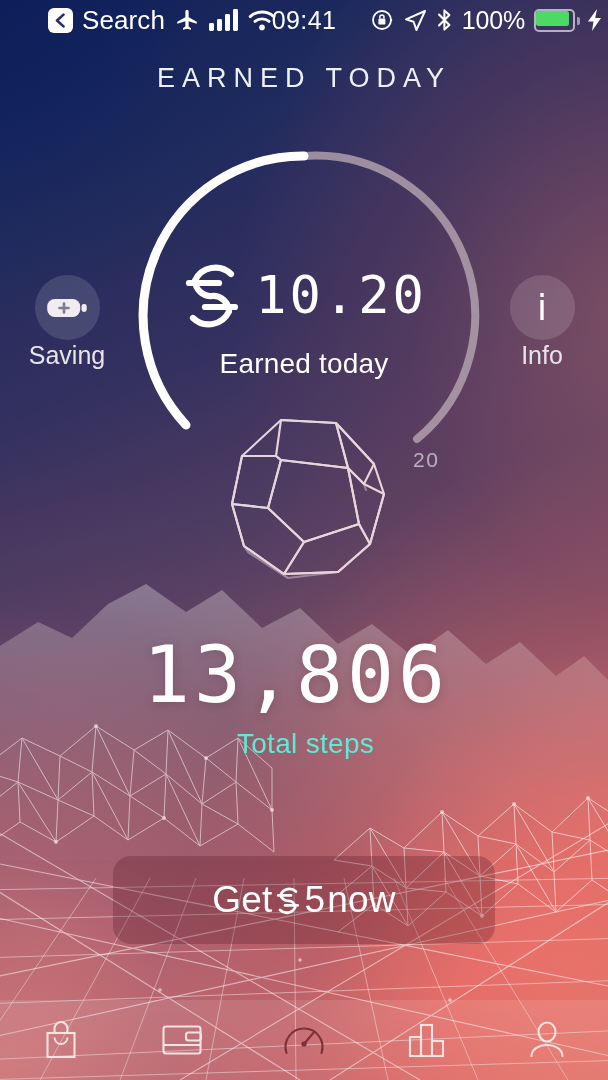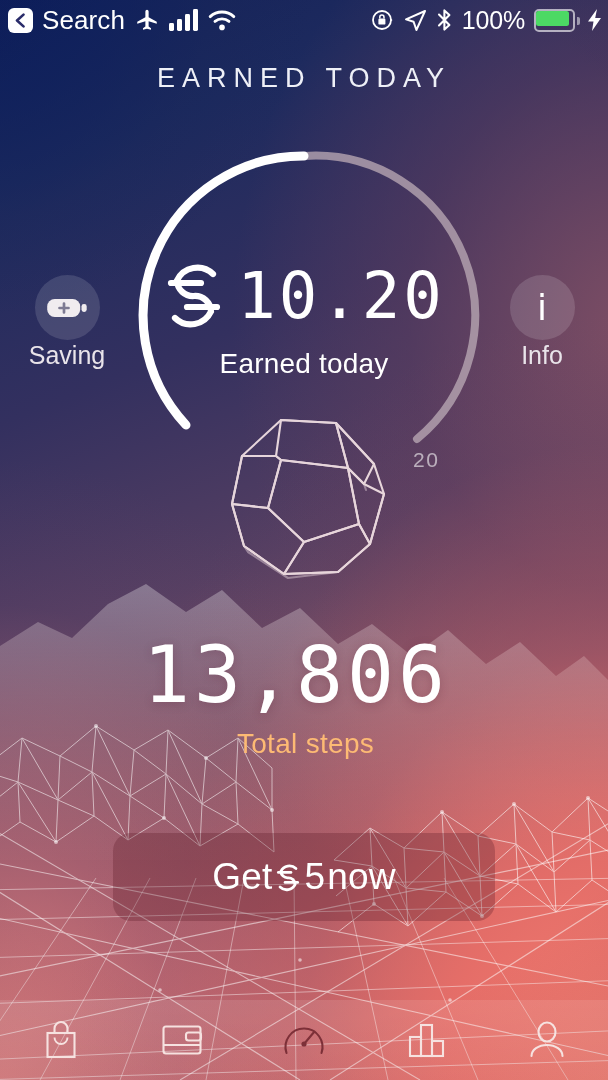--- a/index.html
+++ b/index.html
@@ -35,20 +35,21 @@
   
   .landscape { position:absolute; left:0; top:560px; width:608px; height:520px; }
   .landscape svg { display:block; }
 
   
   .statusbar {
     position:absolute; left:0; top:0; width:608px; height:40px;
     display:flex; align-items:center;
     color:#ffffff; z-index:40;
     font-size:25px;
+    padding-left:40px;
   }
   .sb-left { display:flex; align-items:center; gap:9px; padding-left:8px; }
   .back-chip {
     width:25px; height:25px; border-radius:6px; background:#ffffff;
     display:flex; align-items:center; justify-content:center;
   }
   .back-chip svg { display:block; }
   .sb-search { font-size:26px; letter-spacing:0.1px; font-weight:400; }
   .sb-ic { display:flex; align-items:center; }
   .sb-center { position:absolute; left:0; right:0; text-align:center; font-size:25px; font-weight:400; letter-spacing:0.4px; pointer-events:none; }
@@ -74,55 +75,55 @@
   .ring-wrap svg { display:block; overflow:visible; }
   .ring-max {
     position:absolute; left:413px; top:448px;
     color:rgba(255,255,255,0.58); font-size:21px; letter-spacing:1.5px; z-index:22;
   }
 
   .amount-block { position:absolute; left:0; right:0; top:258px; text-align:center; z-index:25; }
   .amount-row { display:flex; align-items:center; justify-content:center; gap:12px; }
   .sc-sym { display:block; }
   .amount-val {
-    color:#ffffff; font-size:64px; line-height:0.95; font-weight:300;
+    color:#ffffff; font-size:52px; line-height:0.95; font-weight:300;
     letter-spacing:3px; font-family:"DejaVu Sans Mono", monospace;
   }
   .amount-cap {
     margin-top:14px; color:#ffffff; font-size:28px; font-weight:400; letter-spacing:0.2px;
   }
 
   
   .dodeca { position:absolute; left:218px; top:412px; width:180px; height:175px; z-index:18; }
 
   
   .steps-block { position:absolute; left:0; right:16px; top:630px; text-align:center; z-index:25; }
   .steps-val {
     color:#ffffff; font-size:78px; font-weight:300; letter-spacing:4px;
     font-family:"DejaVu Sans Mono", monospace;
     text-shadow:0 2px 10px rgba(90,30,50,0.25);
   }
-  .steps-cap { margin-top:8px; color:#fdba74; font-size:28px; font-weight:400; letter-spacing:0.3px;padding-left:19px; }
+  .steps-cap { margin-top:8px; color:#5eead4; font-size:28px; font-weight:400; letter-spacing:0.3px;padding-left:19px; }
 
   
   .side-btn { position:absolute; width:110px; text-align:center; z-index:30; }
   .side-btn .circ {
     width:65px; height:65px; border-radius:50%;
     margin:0 auto; display:flex; align-items:center; justify-content:center;
     background:rgba(255,255,255,0.13);
   }
   .side-btn .lbl { margin-top:1px; color:#e9e4ea; font-size:25px; font-weight:400; }
   #btn-saving { left:12px; top:275px; }
   #btn-info   { left:487px; top:275px; }
   #btn-info .circ { background:rgba(255,255,255,0.14); }
   .info-i { color:#ffffff; font-size:36px; font-weight:400; line-height:1; font-family:"DejaVu Sans", sans-serif; }
 
   
   .cta {
-    position:absolute; left:113px; top:833px; width:382px; height:88px;
+    position:absolute; left:113px; top:856px; width:382px; height:88px;
     border-radius:18px;
     background:rgba(92,26,40,0.30);
     display:flex; align-items:center; justify-content:center;
     z-index:28; border:none; cursor:pointer;
   }
   .cta-inner { display:flex; align-items:center; gap:2px; }
   .cta-txt { color:#ffffff; font-size:37px; font-weight:400; letter-spacing:0.2px; }
 
   
   .tabbar {
@@ -261,20 +262,21 @@
       </span>
       <span class="sb-ic">
         <svg width="28" height="21" viewBox="0 0 28 21">
           <path d="M2.2 6.6a17.5 17.5 0 0 1 23.6 0" fill="none" stroke="#ffffff" stroke-width="2.9" stroke-linecap="round"></path>
           <path d="M7 11.4a11 11 0 0 1 14 0" fill="none" stroke="#ffffff" stroke-width="2.9" stroke-linecap="round"></path>
           <circle cx="14" cy="17.4" r="2.8" fill="#ffffff"></circle>
         </svg>
       </span>
     </div>
 
+    <div class="sb-center">09:41</div>
 
     <div class="sb-right">
       <span class="sb-ic">
         <svg width="24" height="24" viewBox="0 0 24 24">
           <circle cx="11" cy="12" r="9" fill="none" stroke="#ffffff" stroke-width="1.8"></circle>
           <rect x="7.4" y="10.6" width="7" height="6" rx="1.2" fill="#ffffff"></rect>
           <path d="M8.8 10.6V9.2a2.1 2.1 0 0 1 4.2 0v1.4" fill="none" stroke="#ffffff" stroke-width="1.5"></path>
           <path d="M19 10.5l2.6 1.6-2.6 1.6z" fill="#ffffff"></path>
         </svg>
       </span>

